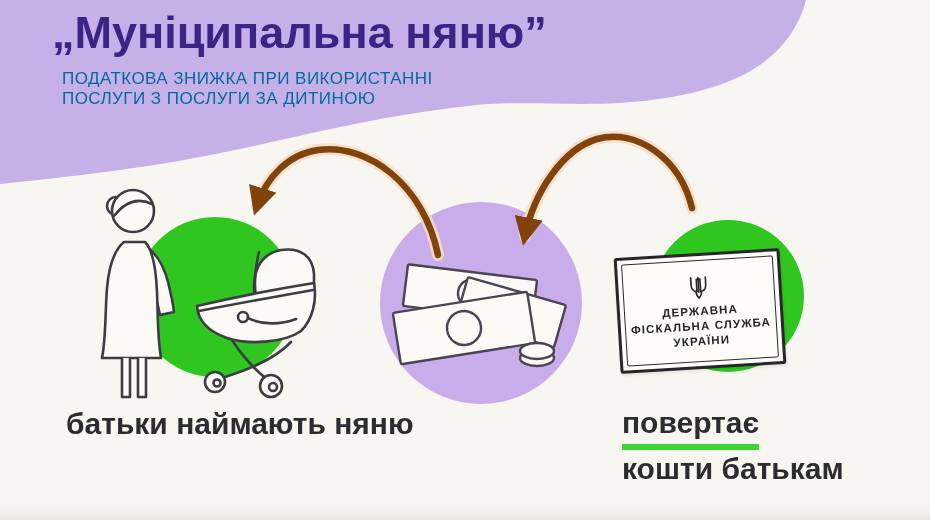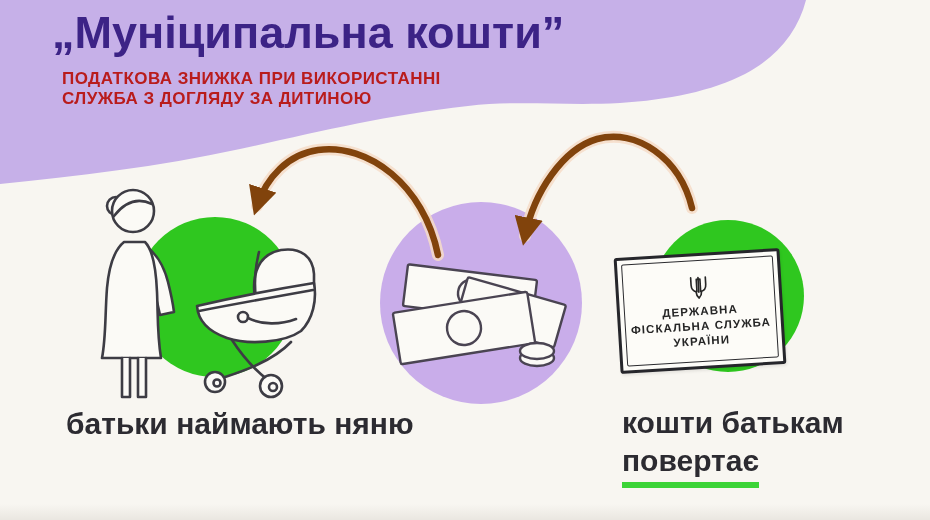--- a/index.html
+++ b/index.html
@@ -10,22 +10,22 @@
   }
   .art{position:absolute;inset:0;width:930px;height:520px;display:block;}
 
   .title{
     position:absolute;left:52px;top:9px;
     font-size:45px;font-weight:700;letter-spacing:0;
     color:#3c2386;line-height:1.05;white-space:nowrap;
   }
   .subtitle{
     position:absolute;left:62px;top:69px;
-    font-size:17px;font-weight:700;letter-spacing:.45px;
-    color:#b91c1c;line-height:19.5px;white-space:nowrap;
+    font-size:17px;font-weight:400;letter-spacing:.45px;
+    color:#0369a1;line-height:19.5px;white-space:nowrap;
   }
   .caption{
     position:absolute;font-size:30px;font-weight:700;
     color:#2c2b31;line-height:38px;white-space:nowrap;margin-left:10px;
   }
   .caption.left{left:56px;top:405px;}
   .caption.right{left:612px;top:404px;}
   .gr-underline{
     display:inline-block;
     border-bottom:6px solid #3cd437;
@@ -115,41 +115,41 @@
     <g fill="none" stroke-linecap="round">
       <path d="M438,255 C424,185 368,143 318,150 C288,154 266,178 257,206" stroke="#f6dcc8" stroke-width="12" opacity=".85"></path>
       <path d="M438,255 C424,185 368,143 318,150 C288,154 266,178 257,206" stroke="#81430c" stroke-width="6.5" marker-end="url(#ah)"></path>
     </g>
     <g fill="none" stroke-linecap="round">
       <path d="M692,208 C680,158 636,128 597,139 C563,149 534,192 525,236" stroke="#f6dcc8" stroke-width="12" opacity=".85"></path>
       <path d="M692,208 C680,158 636,128 597,139 C563,149 534,192 525,236" stroke="#81430c" stroke-width="6.5" marker-end="url(#ah)"></path>
     </g>
   </svg>
 
-  <div class="title">„Муніципальна кошти”</div>
+  <div class="title">„Муніципальна няню”</div>
   <div class="subtitle">
     <div>ПОДАТКОВА ЗНИЖКА ПРИ ВИКОРИСТАННІ</div>
-    <div>СЛУЖБА З ДОГЛЯДУ ЗА ДИТИНОЮ</div>
+    <div>ПОСЛУГИ З ПОСЛУГИ ЗА ДИТИНОЮ</div>
   </div>
 
   <div class="sign">
     <div class="sign-inner">
       <svg class="tryzub" width="22" height="25" viewBox="0 0 24 26" fill="none" stroke="#262626" stroke-width="1.8" stroke-linecap="round" stroke-linejoin="round">
         <path d="M4,2 V10 C4,14.5 6.5,17 10,17.5 V4 H14 V17.5 C17.5,17 20,14.5 20,10 V2"></path>
         <path d="M12,2 V18"></path>
         <path d="M9,17.5 C9,21 10.5,23 12,24.5 C13.5,23 15,21 15,17.5"></path>
       </svg>
       <div class="sign-line">ДЕРЖАВНА</div>
       <div class="sign-line">ФІСКАЛЬНА СЛУЖБА</div>
       <div class="sign-line">УКРАЇНИ</div>
     </div>
   </div>
 
   <div class="caption left">
     <div>батьки наймають няню</div>
   </div>
   <div class="caption right">
+    <div><span class="gr-underline">повертає</span></div>
     <div>кошти батькам</div>
-    <div><span class="gr-underline">повертає</span></div>
   </div>
 
   <div class="bottom-haze"></div>
 </div>
 
 </body></html>

